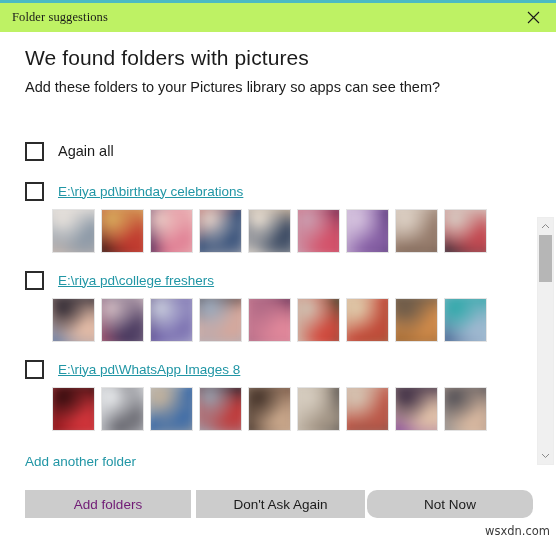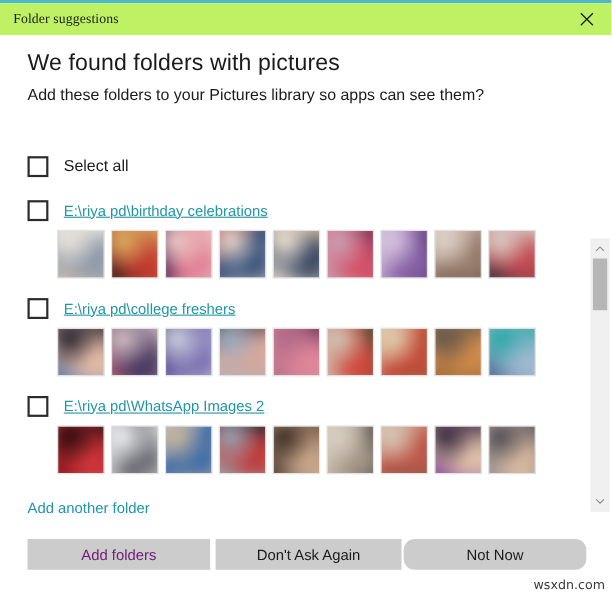--- a/index.html
+++ b/index.html
@@ -124,21 +124,21 @@
     </div>
   </div>
 
   <div class="content">
 
     <div class="heading">We found folders with pictures</div>
     <div class="subheading">Add these folders to your Pictures library so apps can see them?</div>
 
     <div class="select-all-row">
       <div class="chk"></div>
-      <div class="select-all-label">Select all</div>
+      <div class="select-all-label">Again all</div>
     </div>
 
     <div class="scroll-region">
       <div class="folder-group" id="folder-1" style="top:89px;">
         <div class="folder-head">
           <div class="chk"></div>
           <div class="folder-link">E:\riya pd\college freshers</div>
         </div>
         <div class="thumbs" id="thumbs-1">
             <div class="thumb">
@@ -203,21 +203,21 @@
             </div>
             <div class="thumb">
               <i style="background: radial-gradient(circle at 30% 28%, rgb(216, 207, 198) 0%, transparent 52%), radial-gradient(circle at 72% 66%, rgb(195, 74, 82) 0%, transparent 55%), linear-gradient(16deg, rgb(43, 47, 58) 0%, rgb(195, 74, 82) 48%, rgb(216, 207, 198) 100%);"></i>
             </div>
           </div>
       </div>
 
       <div class="folder-group" id="folder-2" style="top:178px;">
         <div class="folder-head">
           <div class="chk"></div>
-          <div class="folder-link">E:\riya pd\WhatsApp Images 2</div>
+          <div class="folder-link">E:\riya pd\WhatsApp Images 8</div>
         </div>
         <div class="thumbs" id="thumbs-2">
             <div class="thumb">
               <i style="background: radial-gradient(circle at 30% 28%, rgb(42, 10, 12) 0%, transparent 52%), radial-gradient(circle at 72% 66%, rgb(208, 52, 58) 0%, transparent 55%), linear-gradient(46deg, rgb(122, 13, 18) 0%, rgb(208, 52, 58) 48%, rgb(42, 10, 12) 100%);"></i>
             </div>
             <div class="thumb">
               <i style="background: radial-gradient(circle at 30% 28%, rgb(236, 238, 240) 0%, transparent 52%), radial-gradient(circle at 72% 66%, rgb(106, 106, 114) 0%, transparent 55%), linear-gradient(93deg, rgb(207, 210, 214) 0%, rgb(106, 106, 114) 48%, rgb(236, 238, 240) 100%);"></i>
             </div>
             <div class="thumb">
               <i style="background: radial-gradient(circle at 30% 28%, rgb(200, 180, 154) 0%, transparent 52%), radial-gradient(circle at 72% 66%, rgb(58, 106, 168) 0%, transparent 55%), linear-gradient(140deg, rgb(216, 210, 200) 0%, rgb(58, 106, 168) 48%, rgb(200, 180, 154) 100%);"></i>

